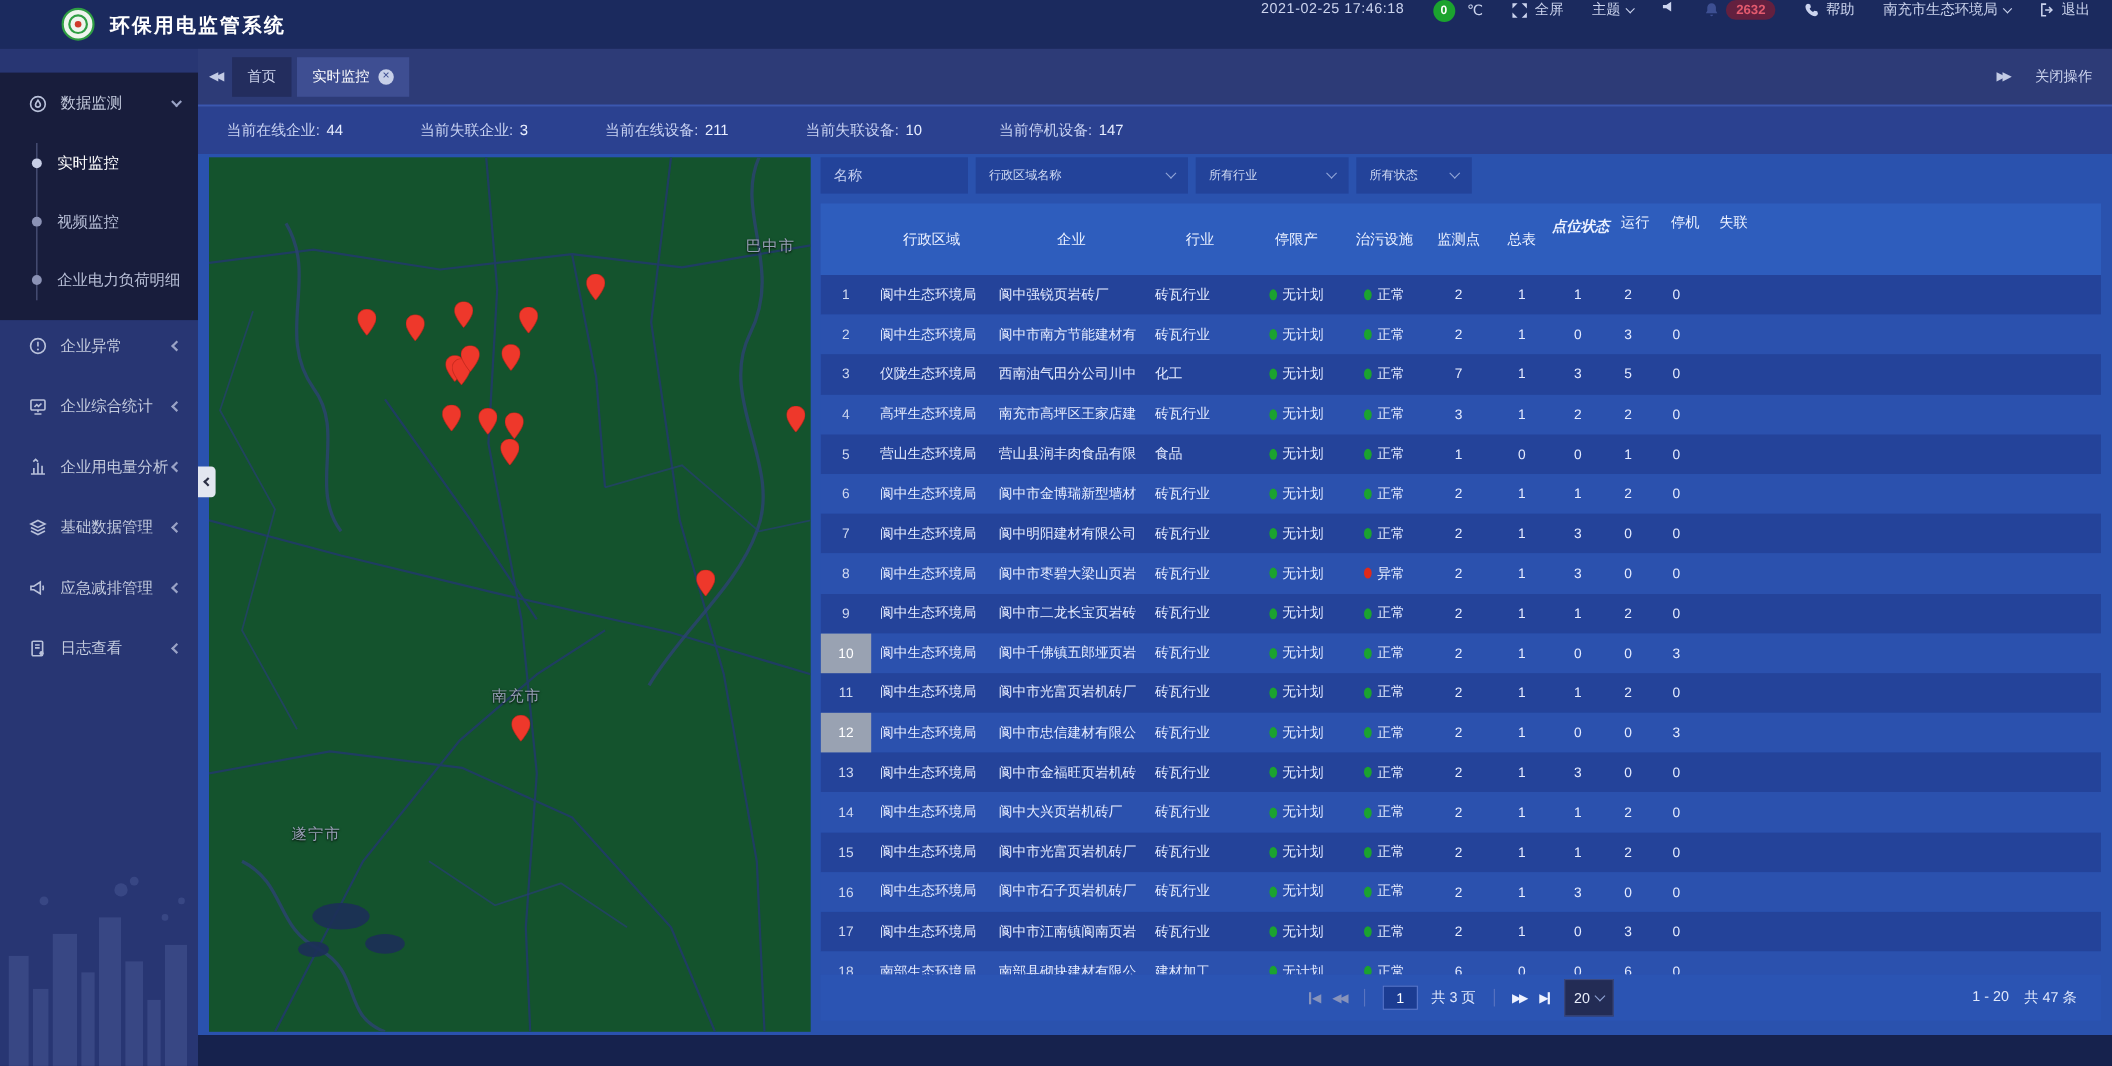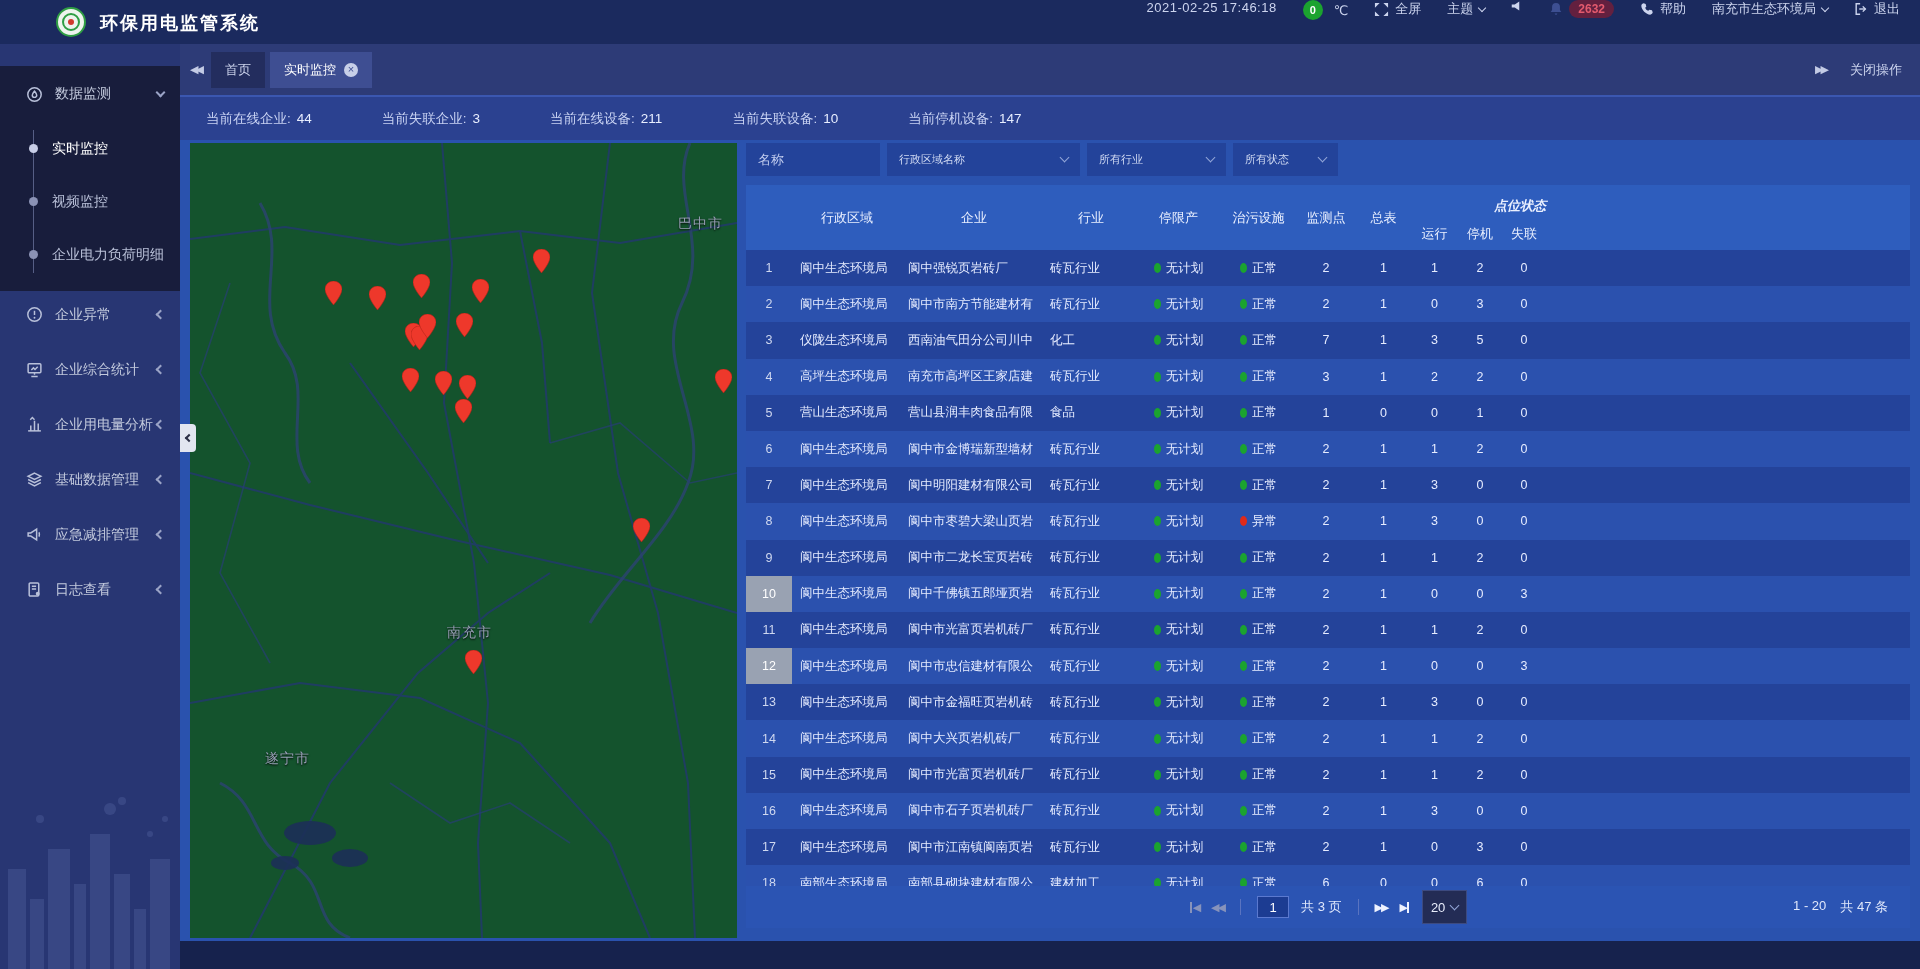--- a/index.html
+++ b/index.html
@@ -71,21 +71,21 @@
   .f-input { width:134px; height:33px; background:#23439a; border:none; outline:none; color:#dfe7fb; font-size:13px; padding:0 12px; font-family:inherit; }
   .f-input::placeholder { color:#c2cdef; opacity:1; }
   .f-select { height:33px; background:#23439a; color:#cfd9f2; font-size:11px; display:flex; align-items:center; padding:0 12px; cursor:pointer; }
   .f-select .sel-label { flex:1; }
   .sel-caret { width:7px; height:7px; border-right:1.6px solid #93a6d8; border-bottom:1.6px solid #93a6d8; transform:rotate(45deg); margin-top:-4px; margin-left:10px; }
   .w1 { width:193px; } .w2 { width:139px; } .w3 { width:105px; }
 
   
   .thead { position:absolute; left:0; top:45px; width:1164px; height:65px; background:#2e5dbd; display:flex; color:#eaf0ff; font-size:13px; }
   .thead .th { display:flex; align-items:center; justify-content:center; height:65px; }
-  .th-group { display:flex; flex-direction:column;align-items:flex-end; }
+  .th-group { display:flex; flex-direction:row; }
   .th-group .group-label { height:32px; display:flex; align-items:flex-end; justify-content:center; font-style:italic; font-weight:bold; padding-bottom:2px; }
   .th-group .group-subs { height:33px; display:flex; }
   .th-group .group-subs .th { height:33px; }
 
   .cell { display:flex; align-items:center; justify-content:center; height:100%; white-space:nowrap; overflow:hidden; }
   .c-num { width:46px; color:#cfd8f0; }
   .c-region { width:110px; justify-content:flex-start; padding-left:8px; }
   .c-company { width:144px; justify-content:flex-start; padding-left:6px; }
   .c-industry { width:90px; justify-content:flex-start; padding-left:4px; }
   .c-stop { width:85px; } .c-fac { width:75px; }

